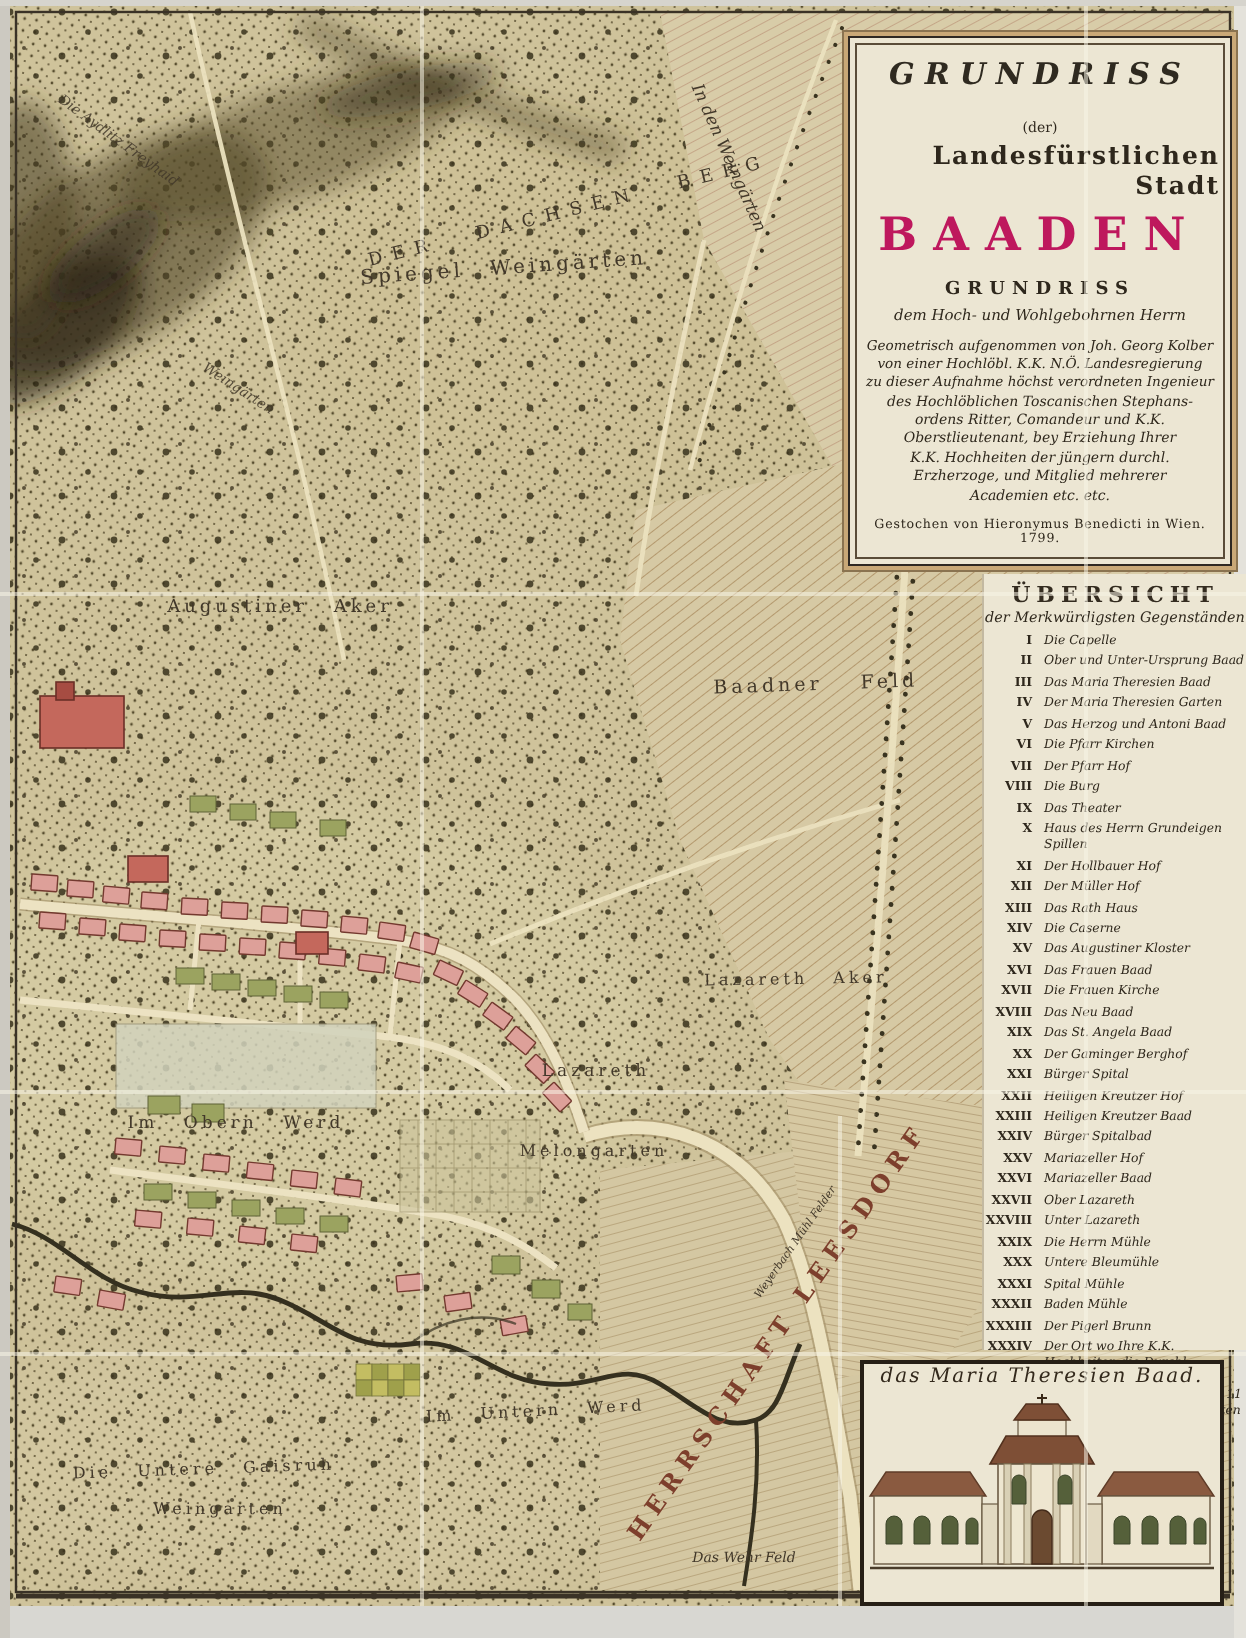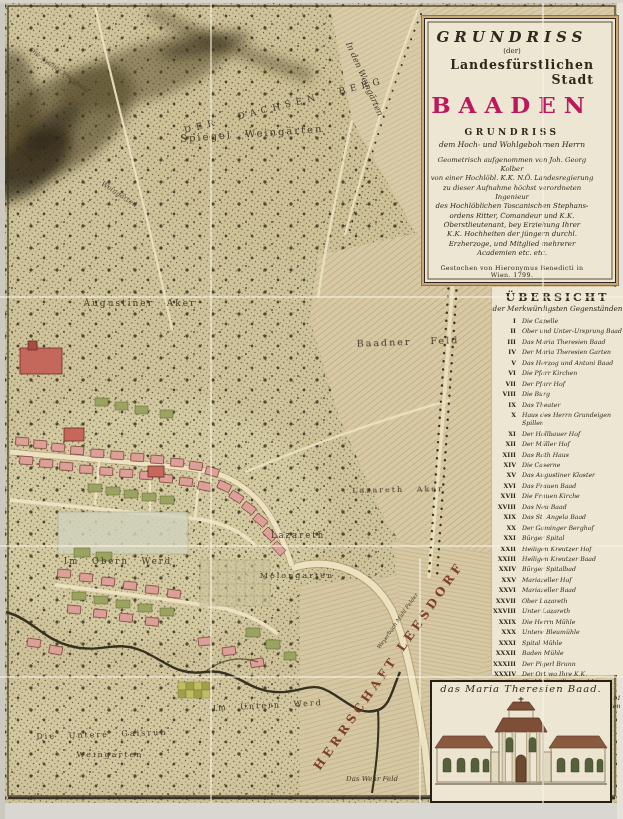--- a/index.html
+++ b/index.html
@@ -6,23 +6,23 @@
   #stage{position:relative;width:623px;height:819px;overflow:hidden;background:#cfc39b;
          font-family:"DejaVu Serif",serif;}
   #mapsvg{position:absolute;left:0;top:0;z-index:1;}
 
   
   .panel{position:absolute;z-index:3;background:#ece6d3;color:#2e271c;}
   #cartouche{left:424px;top:18px;width:192px;height:265px;
       border:1.5px solid #2e2822;
       box-shadow:inset 0 0 0 2.5px #ece6d3, inset 0 0 0 3.5px #5a4c38,
                  0 0 0 2px #c9a877, 0 0 0 3px #8a7350;
-      text-align:center;box-sizing:border-box;padding:9px 21px 4px 5px;}
+      text-align:center;box-sizing:border-box;padding:9px 5px 4px 5px;}
   .cart-title{font-size:15px;letter-spacing:5px;font-weight:bold;font-style:italic;color:#2f2a20;}
-  .cart-der{font-size:7px;margin-top:1px;}
+  .cart-der{font-size:7px;margin-top:14px;}
   .cart-sub{font-size:12.5px;font-weight:bold;margin-top:2px;letter-spacing:1px;text-align:right;}
   .cart-city{font-size:23px;font-weight:bold;letter-spacing:8px;margin-top:4px;color:#be185d;}
   .cart-gewidmet{font-size:9px;font-weight:bold;letter-spacing:3.5px;margin-top:9px;}
   .cart-intro{font-size:7.5px;font-style:italic;margin-top:3px;}
   .cart-dedicatee{font-size:8.5px;font-weight:bold;font-variant:small-caps;letter-spacing:1px;margin-top:2px;}
   .cart-dedlines div{font-size:7px;font-style:italic;line-height:1.34;}
   .cart-surv{margin-top:7px;}
   .cart-surv div{font-size:6.8px;font-style:italic;line-height:1.36;}
   .cart-engraver{font-size:6.3px;margin-top:6px;letter-spacing:0.4px;}
 

